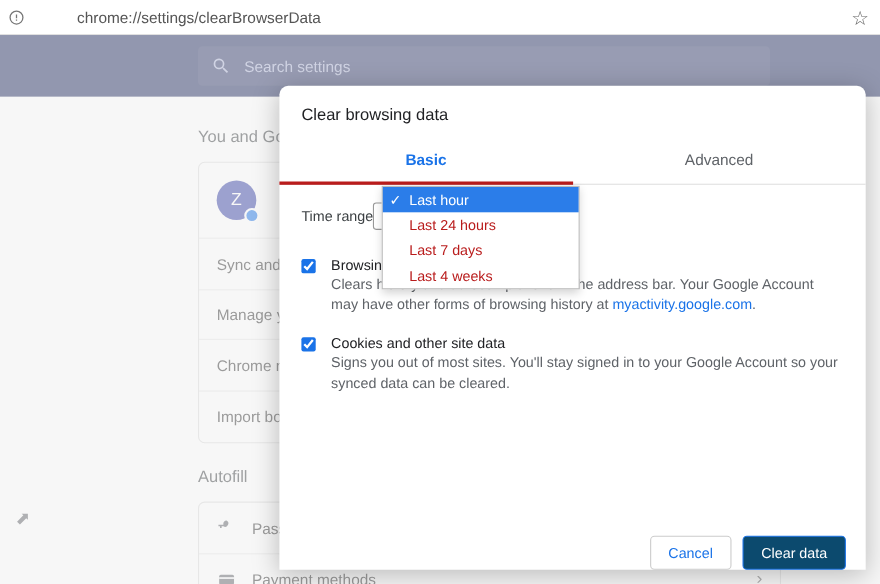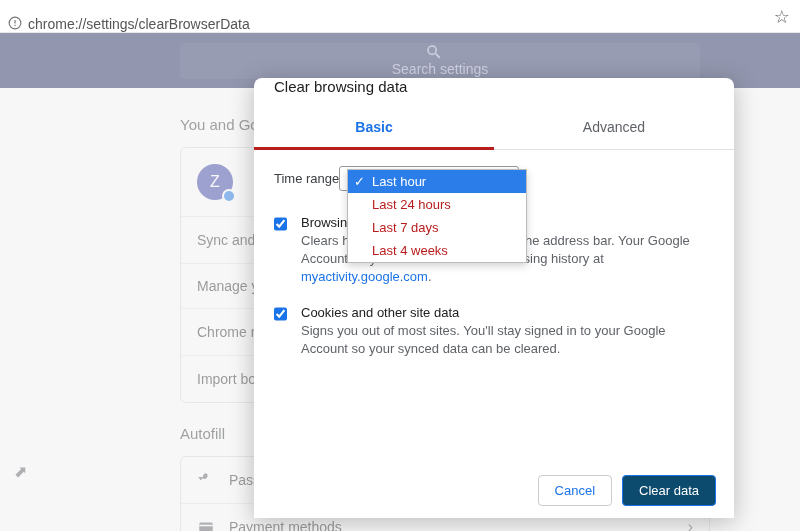--- a/index.html
+++ b/index.html
@@ -1,64 +1,64 @@
 <!DOCTYPE html>
 <html><head>
 <meta charset="utf-8">
 <style>
   * { box-sizing: border-box; margin: 0; padding: 0; font-family: Arial, Helvetica, sans-serif; }
   body { width: 800px; height: 531px; overflow: hidden; background: #fff; position: relative; }
 
   
-  .urlbar { height: 32px; border-bottom: 1px solid #ddd; display: flex; padding: 16px 8px; font-size: 14px; color: #555; }
+  .urlbar { height: 32px; border-bottom: 1px solid #ddd; display: flex; align-items: center; padding: 0 8px; font-size: 14px; color: #555; gap: 42px; }
   .urlbar .lock { width: 14px; height: 14px; margin-right: 6px; color: #777; }
   .urlbar .star { position:absolute; right:10px; top:6px; color:#666; font-size:18px; }
 
   
   .topbar { height: 56px; background: #202a5f; display: flex; align-items: center; padding-left: 180px; }
-  .searchbox { display:flex; align-items:center; background: rgba(255,255,255,0.06); border-radius:4px; height:36px; width:520px; padding:0 12px; color:#a9b0d4; font-size:14px;flex-direction:column; }
+  .searchbox { display:flex; align-items:center; background: rgba(255,255,255,0.06); border-radius:4px; height:36px; width:520px; padding:0 12px; color:#a9b0d4; font-size:14px; }
   .searchbox svg { width:18px; height:18px; margin-right:12px; fill:#a9b0d4; }
 
   
   .bg { position:absolute; top:88px; left:0; right:0; bottom:0; background:#fff; padding-left:180px; padding-top:28px; }
   .overlay { position:absolute; top:32px; left:0; right:0; bottom:0; background:rgba(240,240,240,0.55); }
 
   .section-h { font-size:15px; color:#3c4043; margin-bottom:14px; }
   .card { border:1px solid #dcdcdc; border-radius:6px; width:530px; margin-bottom:22px; }
   .row { display:flex; align-items:center; padding:14px 16px; font-size:14px; color:#333; border-top:1px solid #e6e6e6; position:relative; }
   .row:first-child { border-top:none; }
   .row .chev { margin-left:auto; color:#666; font-size:16px; }
   .row .ext { margin-left:auto; color:#666; }
   .row.profile { padding:16px; }
   .avatar { width:36px; height:36px; border-radius:50%; background:#3740a6; color:#fff; font-size:16px; display:flex; align-items:center; justify-content:center; position:relative; margin-right:12px; }
   .avatar .sync { position:absolute; right:-3px; bottom:-3px; width:14px; height:14px; background:#1a73e8; border-radius:50%; border:2px solid #fff; }
   .turnoff { margin-left:auto; border:1px solid #bfbfbf; background:#fff; border-radius:4px; padding:6px 14px; font-size:13px; color:#1a73e8; }
   .rowicon { width:18px; height:18px; margin-right:14px; color:#5f6368; }
   .bottom-ext { position:absolute; left:14px; bottom:50px; color:#5f6368; }
 
   
-  .modal { position:absolute; top:78px; left:254px; width:480px; height:440px; background:#fff; border-radius:8px 8px 0 0; box-shadow:0 4px 24px rgba(0,0,0,0.25); }
+  .modal { position:absolute; top:78px; left:254px; width:533px; height:440px; background:#fff; border-radius:8px 8px 0 0; box-shadow:0 4px 24px rgba(0,0,0,0.25); padding-top:18px; }
   .modal h2 { font-size:15px; font-weight:normal; color:#202124; padding:0 20px 14px; }
   .tabs { display:flex; border-bottom:1px solid #e0e0e0; }
   .tab { flex:1; text-align:center; font-size:14px; padding:10px 0 12px; color:#5f6368; cursor:pointer; }
   .tab.active { color:#1a73e8; font-weight:600; border-bottom:3px solid #b91c1c; margin-bottom:-1px; }
 
   .body { padding:16px 20px 0; }
   .timerange { display:flex; align-items:center; font-size:13px; color:#3c4043; margin-bottom:24px; }
   .timerange label { }
   .trbox { border:1px solid #999; border-radius:3px; padding:4px 22px 4px 8px; width:180px; position:relative; font-size:13px; background:#fff; }
 
   .opt { display:flex; align-items:flex-start; margin-bottom:18px; }
   .opt input { width:16px; height:16px; accent-color:#1a73e8; margin-top:1px; margin-right:14px; }
   .opt .txt { font-size:13px; color:#3c4043; }
   .opt .title { color:#202124; margin-bottom:2px; }
   .opt .desc { color:#5f6368; line-height:1.4; }
   .opt .desc a { color:#1a73e8; text-decoration:none; }
 
-  .footer { position:absolute; bottom:12px; right:18px; display:flex; gap:10px; }
+  .footer { position:absolute; bottom:0; right:18px; display:flex; gap:10px; }
   .btn { font-size:13px; padding:7px 16px; border-radius:4px; cursor:pointer; }
   .btn.cancel { background:#fff; border:1px solid #ccc; color:#1a73e8; }
   .btn.primary { background:#0c4a6e; border:1px solid #1a73e8; color:#fff; }
 
   
   .dropdown { position:absolute; top:169px; left:347px; width:180px; background:#fff; border:1px solid #bcbcbc; box-shadow:0 3px 8px rgba(0,0,0,0.18); z-index:100; font-size:13px; }
   .dropdown .itm { padding:4px 8px 4px 24px; color:#b91c1c; cursor:pointer; position:relative; }
   .dropdown .itm.sel { background:#2b7de9; color:#fff; }
   .dropdown .itm.sel::before { content:"✓"; position:absolute; left:6px; }
 </style>

